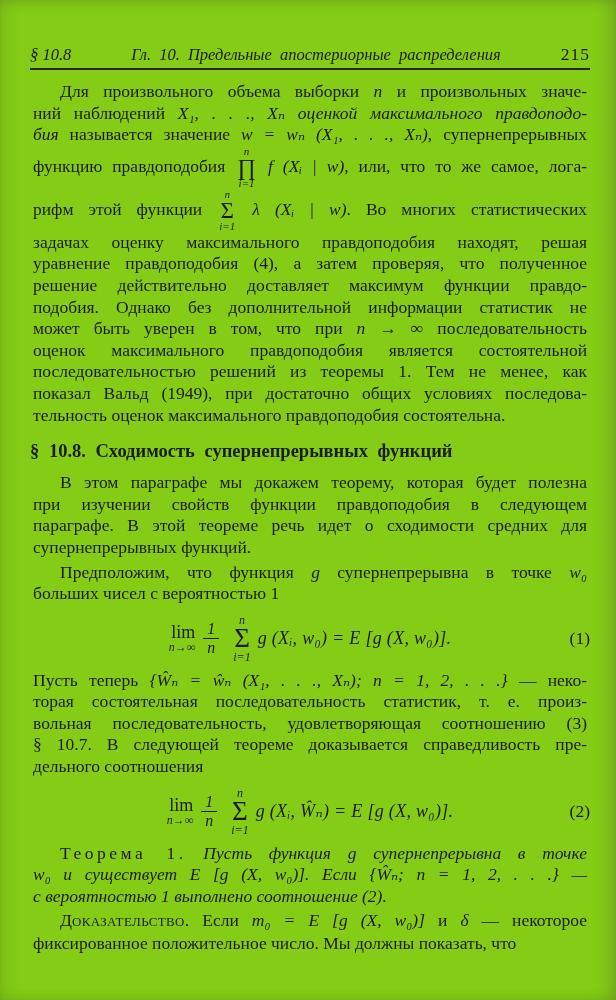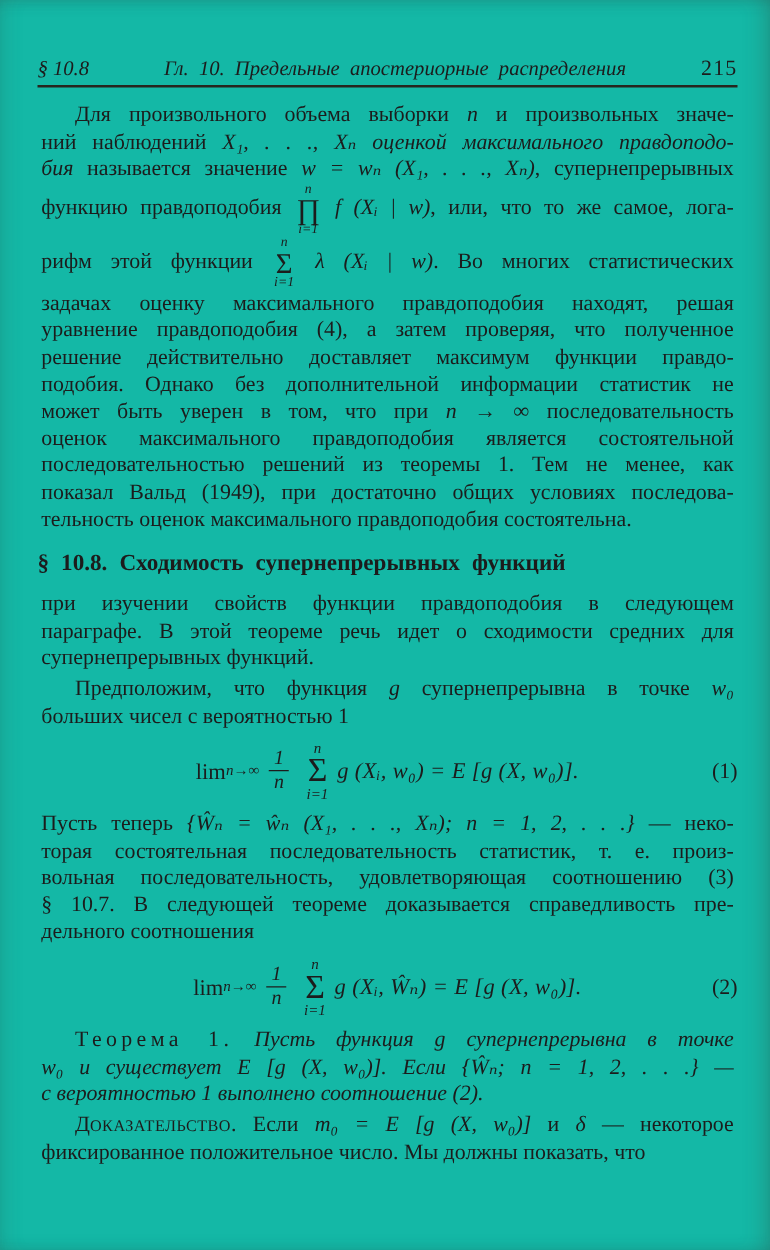--- a/index.html
+++ b/index.html
@@ -1,18 +1,18 @@
 <!DOCTYPE html>
 <html><head>
 <meta charset="utf-8">
 <style>
   html,body{margin:0;padding:0;background:#e9e9e2;}
   .page{
     position:relative;width:616px;height:1000px;margin:0 auto;
-    background:#14b8a6;color:#1c1c1c;overflow:hidden;
+    background:#84cc16;color:#1c1c1c;overflow:hidden;
     font-family:"Liberation Serif","DejaVu Serif",serif;
     box-shadow:inset -14px 0 18px -10px rgba(60,60,55,.28),
                inset 0 10px 14px -10px rgba(60,60,55,.22),
                inset 14px 0 18px -12px rgba(60,60,55,.16),
                inset 0 -10px 14px -10px rgba(60,60,55,.14);
   }
   .content{padding:44px 26px 0 30px;}
   
   .hdr{display:flex;align-items:baseline;font-size:16.5px;}
   .hdr .sec{font-style:italic;white-space:nowrap;}
@@ -28,21 +28,21 @@
   .sp{letter-spacing:3.5px;}
   .cs{font-size:74%;letter-spacing:.4px;}
   
   .stk{display:inline-flex;flex-direction:column;align-items:center;vertical-align:middle;padding:0 2px;}
   .stk .t,.stk .b{font-size:11px;line-height:11px;font-style:italic;}
   .stk .m{font-size:23px;line-height:21px;}
   
   .heading{font-size:18.5px;font-weight:bold;margin:15px 0 10px;word-spacing:5px;}
   
   .formula{position:relative;display:flex;justify-content:center;align-items:center;margin:9px 0 7px;font-style:italic;}
-  .f-lim{display:inline-flex;flex-direction:row;align-items:center;margin-right:8px;}
+  .f-lim{display:inline-flex;flex-direction:column;align-items:flex-end;margin-right:8px;}
   .f-lim .top{font-style:normal;font-size:18px;line-height:18px;}
   .f-lim .bot{font-size:12px;line-height:13px;}
   .f-frac{display:inline-flex;flex-direction:column;align-items:center;margin-right:7px;font-size:16px;}
   .f-frac .num{border-bottom:1.5px solid #1c1c1c;padding:0 4px;line-height:18px;}
   .f-frac .den{line-height:18px;}
   .f-sum{display:inline-flex;flex-direction:column;align-items:center;margin:0 7px;}
   .f-sum .top,.f-sum .bot{font-size:12px;line-height:12px;}
   .f-sum .sym{font-size:27px;line-height:25px;font-style:normal;}
   .f-body{font-size:18px;letter-spacing:.3px;}
   .f-num{position:absolute;right:0;font-style:normal;font-size:17.5px;}
@@ -81,20 +81,21 @@
         <div class="line"><span>может быть уверен в том, что при </span><span class="i">n → ∞</span><span> последовательность</span></div>
         <div class="line"><span>оценок максимального правдоподобия является состоятельной</span></div>
         <div class="line"><span>последовательностью решений из теоремы 1. Тем не менее, как</span></div>
         <div class="line"><span>показал Вальд (1949), при достаточно общих условиях последова-</span></div>
         <div class="line last"><span>тельность оценок максимального правдоподобия состоятельна.</span></div>
       </div>
 
     <div class="heading">§ 10.8. Сходимость супернепрерывных функций</div>
 
     <div class="para">
+        <div class="line ind"><span>В этом параграфе мы докажем теорему, которая будет полезна</span></div>
         <div class="line"><span>при изучении свойств функции правдоподобия в следующем</span></div>
         <div class="line"><span>параграфе. В этой теореме речь идет о сходимости средних для</span></div>
         <div class="line last"><span>супернепрерывных функций.</span></div>
       </div>
 
     <div class="para">
         <div class="line ind"><span>Предположим, что функция </span><span class="i">g</span><span> супернепрерывна в точке </span><span class="i">w₀</span></div>
         <div class="line last"><span>больших чисел с вероятностью 1</span></div>
       </div>
 

